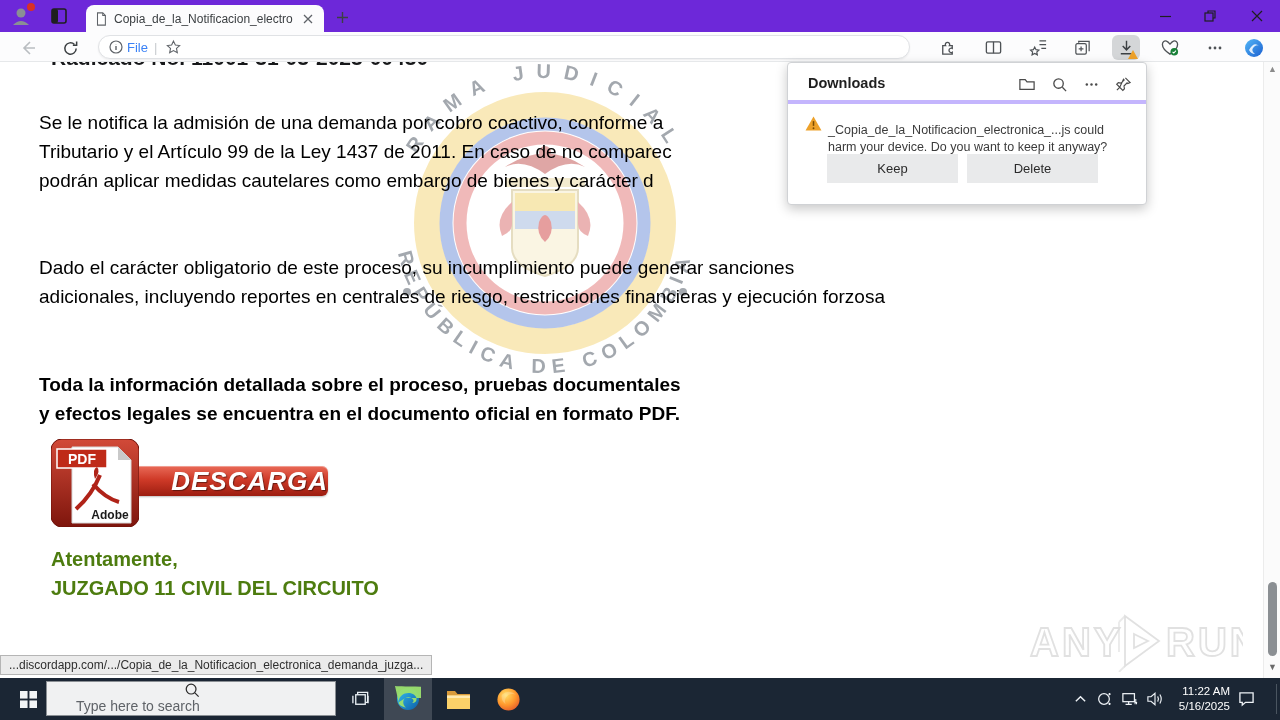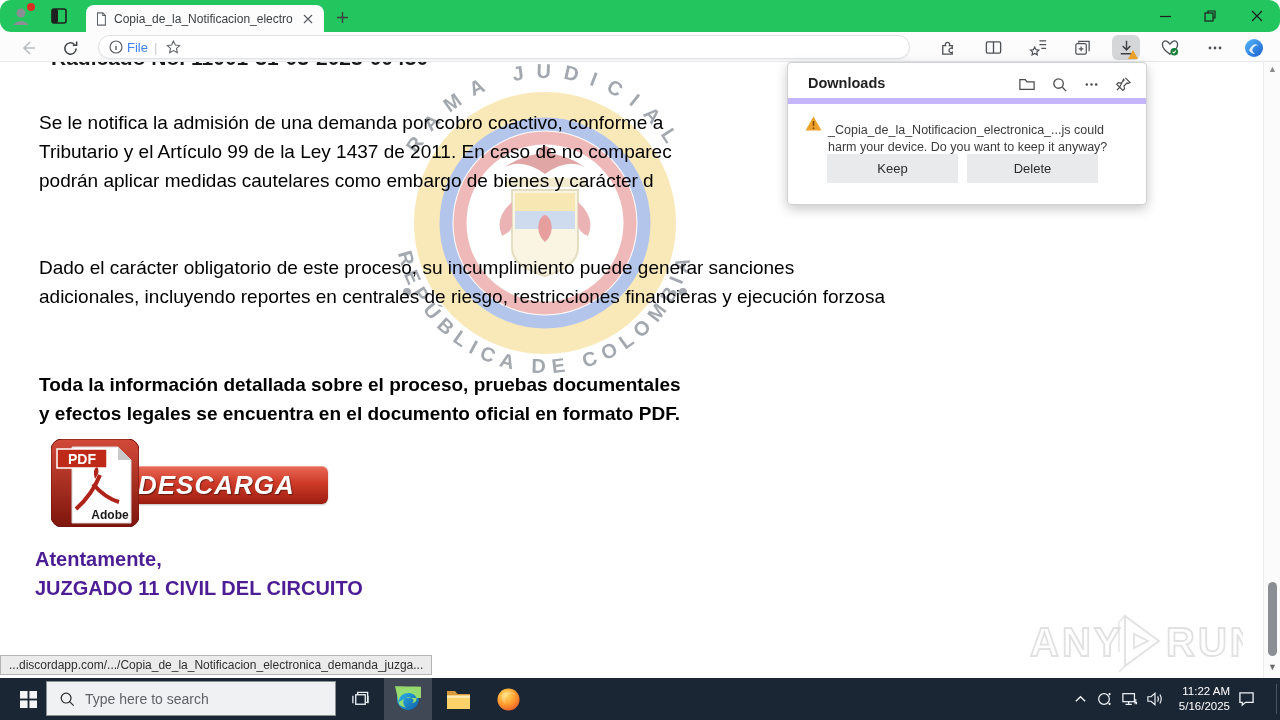--- a/index.html
+++ b/index.html
@@ -1,20 +1,20 @@
 <!DOCTYPE html>
 <html><head>
 <meta charset="utf-8">
 <style>
   * { margin:0; padding:0; box-sizing:border-box; }
   body { font-family:"Liberation Sans","DejaVu Sans",sans-serif; }
   .screen { position:relative; width:1280px; height:720px; overflow:hidden; background:#fff; }
 
   
-  .titlebar { position:absolute; left:0; top:0; width:1280px; height:32px; background:#22c55e; z-index:45;border-radius:11px; }
+  .titlebar { position:absolute; left:0; top:0; width:1280px; height:32px; background:#6d28d9; z-index:45; }
   .avatar { position:absolute; left:10px; top:5px; width:24px; height:22px; }
   .reddot { position:absolute; right:-1px; top:-2px; width:8px; height:8px; border-radius:50%; background:#d93025; }
   .ws-icon { position:absolute; left:50px; top:7px; }
   .tab { position:absolute; left:86px; top:5px; width:238px; height:27px; background:#fcfcfd; border-radius:8px 8px 0 0; display:flex; align-items:center; padding:0 8px; }
   .tab-title { font-size:12px; color:#3c4043; white-space:nowrap; overflow:hidden; flex:1; margin:0 6px; }
   .tab-close { width:16px; height:16px; display:flex; align-items:center; justify-content:center; }
   .newtab { position:absolute; left:332px; top:7px; width:20px; height:20px; display:flex; align-items:center; justify-content:center; }
   .winbtn { position:absolute; top:4px; width:30px; height:24px; display:flex; align-items:center; justify-content:center; }
 
   
@@ -23,53 +23,53 @@
   .addressbar { position:absolute; left:98px; top:3px; width:812px; height:24px; background:#fff; border:1px solid #e0e2e5; border-radius:13px; box-shadow:0 1px 2px rgba(0,0,0,.06); display:flex; align-items:center; padding:0 10px; }
   .addr-label { font-size:13px; color:#3b82f6; margin:0 6px 0 4px; }
   .addr-sep { color:#c8cbcf; font-size:13px; margin-right:8px; }
   .addr-url { font-size:13px; color:#202124; white-space:nowrap; overflow:hidden; flex:1; }
   .tool-ic { position:absolute; top:3px; width:28px; height:25px; display:flex; align-items:center; justify-content:center; }
   .dl-active { background:#d4d6d8; border-radius:6px; }
   .dl-badge { position:absolute; right:2px; bottom:1px; }
 
   
   .popup { position:absolute; left:787px; top:62px; width:360px; height:143px; background:#fff; border:1px solid #d0d2d5; border-radius:4px; box-shadow:0 4px 12px rgba(0,0,0,.22); z-index:60; }
-  .popup-header { position:absolute; left:0; top:0; width:100%; height:41px; border-bottom:6px solid #c4b5fd; }
+  .popup-header { position:absolute; left:0; top:0; width:100%; height:41px; border-bottom:4px solid #c4b5fd; }
   .popup-title { position:absolute; left:20px; top:12px; font-size:14.5px; font-weight:700; color:#1f1f1f; }
   .popup-ic { position:absolute; top:11px; width:22px; height:20px; display:flex; align-items:center; justify-content:center; }
   .warn-tri { position:absolute; left:17px; top:53px; }
   .warn-text { position:absolute; left:40px; top:51px; width:292px; font-size:12.5px; line-height:17px; color:#3b3b3b;margin-top:8px; }
   .popup-btn { position:absolute; top:91px; width:131px; height:29px; background:#e9eaeb; border:none; font-size:13px; color:#2b2b2b; font-family:inherit; display:flex; align-items:center; justify-content:center; }
 
   
   .page { position:absolute; left:0; top:62px; width:1280px; height:616px; background:#fff; z-index:10; }
   .seal { position:absolute; left:374px; top:-10px; }
   .clip-heading { position:absolute; left:51px; top:-16px; font-size:21px; font-weight:700; color:#17181a; white-space:nowrap; }
   .para { position:absolute; left:39px; font-size:19px; line-height:29px; color:#000000; }
   .para div { white-space:nowrap; }
   .para.b { font-weight:700; }
-  .sig { position:absolute; left:35px; font-size:20px; font-weight:700; line-height:29px; color:#4c1d95; }
+  .sig { position:absolute; left:51px; font-size:20px; font-weight:700; line-height:29px; color:#4d7c0f; }
 
   .dlgroup { position:absolute; left:51px; top:377px; width:280px; height:88px; cursor:pointer; }
-  .banner { position:absolute; left:71px; top:27px; width:206px; height:38px; border-radius:6px; background:linear-gradient(180deg,#e96a57 0%,#cf3a28 45%,#9c1d10 100%); box-shadow:inset 0 1px 0 rgba(255,255,255,.35), 0 1px 2px rgba(0,0,0,.25); display:flex; align-items:center; justify-content:flex-start; padding-left:16px; }
+  .banner { position:absolute; left:71px; top:27px; width:206px; height:30px; border-radius:6px; background:linear-gradient(180deg,#e96a57 0%,#cf3a28 45%,#9c1d10 100%); box-shadow:inset 0 1px 0 rgba(255,255,255,.35), 0 1px 2px rgba(0,0,0,.25); display:flex; align-items:center; justify-content:flex-end; padding-left:16px; }
   .banner span { color:#fff; font-size:26px; font-weight:700; font-style:italic; letter-spacing:1px; text-shadow:1px 1px 1px rgba(0,0,0,.45); }
   .pdficon { position:absolute; left:0; top:0; }
 
   .anyrun { position:absolute; left:1028px; top:548px; opacity:.85; }
 
   .scrollbar { position:absolute; left:1263px; top:0; width:17px; height:616px; background:#fbfbfb; border-left:1px solid #ececec; }
   .sb-thumb { position:absolute; left:4px; top:520px; width:9px; height:74px; background:#8b8f93; border-radius:5px; }
   .sb-arrow { position:absolute; left:3px; width:11px; text-align:center; font-size:9px; color:#8a8a8a; }
 
   .status-tip { position:absolute; left:0; top:655px; height:20px; background:#ebebeb; border:1px solid #b5b5b5; font-size:12px; color:#2f2f2f; padding:2px 8px; white-space:nowrap; z-index:55; }
 
   
   .taskbar { position:absolute; left:0; top:678px; width:1280px; height:42px; background:#1b2634; z-index:70; }
   .startbtn { position:absolute; left:10px; top:0; width:36px; height:42px; display:flex; align-items:center; justify-content:center; }
-  .tsearch { position:absolute; left:46px; top:3px; width:290px; height:35px; background:#f0f1f2; border:1px solid #8a8f94; display:flex; align-items:center; }
+  .tsearch { position:absolute; left:46px; top:3px; width:290px; height:35px; background:#f0f1f2; border:1px solid #8a8f94; display:flex; align-items:center;flex-direction:column; }
   .tsearch input { border:none; outline:none; background:transparent; font-size:14px; color:#3c3c3c; font-family:inherit; width:230px; }
   .tsearch input::placeholder { color:#5f6368; }
   .taskic { position:absolute; top:0; width:44px; height:42px; display:flex; align-items:center; justify-content:center; }
   .edge-active { background:rgba(255,255,255,.16); }
   .trayic { position:absolute; top:0; width:24px; height:42px; display:flex; align-items:center; justify-content:center; }
   .clock { position:absolute; left:1164px; top:6px; width:66px; text-align:right; color:#fff; font-size:11.5px; line-height:15px; }
   .showdesk { position:absolute; left:1276px; top:6px; width:1px; height:30px; background:#4a5560; }
 </style>
 </head>
 <body>

